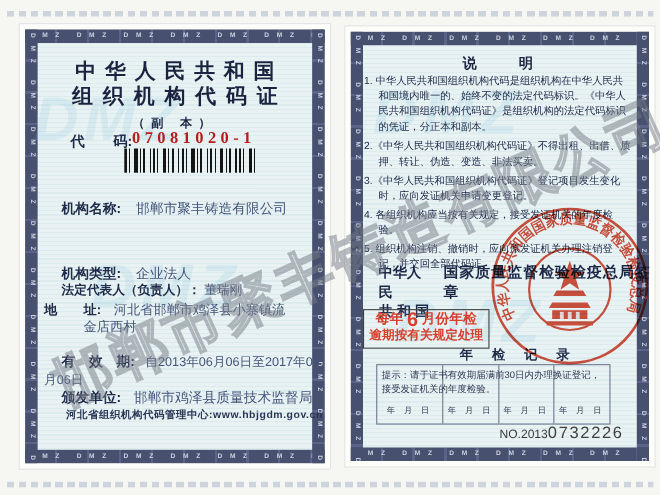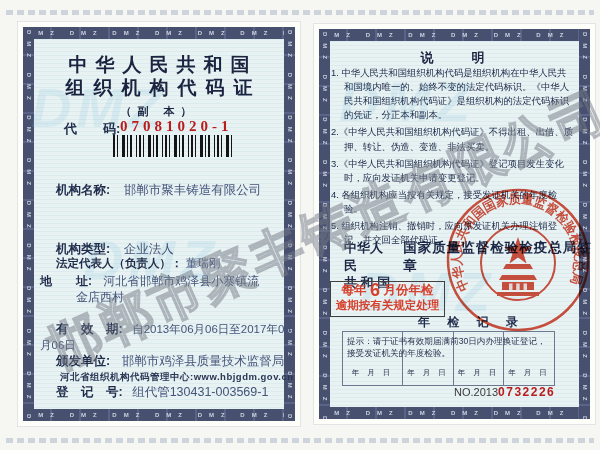--- a/index.html
+++ b/index.html
@@ -95,24 +95,20 @@
       <span class="val" style="margin-left:6px;font-size:11.5px">自2013年06月06日至2017年06月06日</span>
     </div>
 
     <div class="abs" style="left:22px;top:331px;font-size:12.5px">
       <span class="lbl">颁发单位:</span>
       <span class="val" style="margin-left:8px">邯郸市鸡泽县质量技术监督局</span>
     </div>
 
     <div class="abs lbl" style="left:26px;top:349px;font-size:9.5px;letter-spacing:.5px;color:#2a3655">河北省组织机构代码管理中心:www.hbjgdm.gov.cn</div>
 
-    <div class="abs" style="left:22px;top:362px;font-size:12.5px">
-      <span class="lbl">登　记　号:</span>
-      <span class="val" style="margin-left:6px">组代管130431-003569-1</span>
-    </div>
   </div>
 
   <div class="page" style="left:314px;top:24px;width:281px;height:400px">
     <div class="page-inner">
       <div class="band band-top">DMZ DMZ DMZ DMZ DMZ DMZ DMZ DMZ DMZ DMZ DMZ DMZ DMZ DMZ DMZ DMZ DMZ DMZ DMZ DMZ DMZ DMZ DMZ DMZ DMZ DMZ DMZ DMZ DMZ DMZ </div>
       <div class="band band-bottom">DMZ DMZ DMZ DMZ DMZ DMZ DMZ DMZ DMZ DMZ DMZ DMZ DMZ DMZ DMZ DMZ DMZ DMZ DMZ DMZ DMZ DMZ DMZ DMZ DMZ DMZ DMZ DMZ DMZ DMZ </div>
       <div class="band band-v band-left">DMZ DMZ DMZ DMZ DMZ DMZ DMZ DMZ DMZ DMZ DMZ DMZ DMZ DMZ DMZ DMZ DMZ DMZ DMZ DMZ DMZ DMZ DMZ DMZ DMZ DMZ DMZ DMZ DMZ DMZ </div>
       <div class="band band-v band-right">DMZ DMZ DMZ DMZ DMZ DMZ DMZ DMZ DMZ DMZ DMZ DMZ DMZ DMZ DMZ DMZ DMZ DMZ DMZ DMZ DMZ DMZ DMZ DMZ DMZ DMZ DMZ DMZ DMZ DMZ </div>
       <div class="ghost" style="left:20px;top:40px">DMZ</div>
       <div class="ghost" style="left:40px;top:230px">DMZ</div>
@@ -158,21 +154,21 @@
           <div class="date-lbl">年 月 日</div>
         </div>
       <div class="insp-cell">
           <div class="date-lbl">年 月 日</div>
         </div>
     </div>
     <div class="notice" style="left:33px;top:311px;width:200px">提示：请于证书有效期届满前30日内办理换证登记，接受发证机关的年度检验。</div>
 
     <div class="abs" style="left:140px;top:361px;display:flex;align-items:baseline;gap:0">
       <span style="font-size:11px;color:#3a3a3a">NO.2013</span>
-      <span style="font-size:12px;font-weight:bold;letter-spacing:1.5px;color:#b91c1c">0732226</span>
+      <span style="font-size:15px;font-weight:normal;letter-spacing:1.5px;color:#404040">0732226</span>
     </div>
 
     <svg class="seal" style="left:129px;top:161px" width="150" height="150" viewBox="0 0 150 150">
       <defs>
         <path id="sealArc" d="M 25.6 103.5 A 57 57 0 1 1 124.4 103.5" fill="none"></path>
       </defs>
       <circle cx="75" cy="75" r="70" fill="none" stroke="#d6402c" stroke-width="2.5"></circle>
       <text fill="#d6402c" font-size="13" font-weight="bold" font-family="Liberation Sans, sans-serif">
         <textPath href="#sealArc" startOffset="0" textLength="232" lengthAdjust="spacingAndGlyphs">中华人民共和国国家质量监督检验检疫总局</textPath>
       </text>

